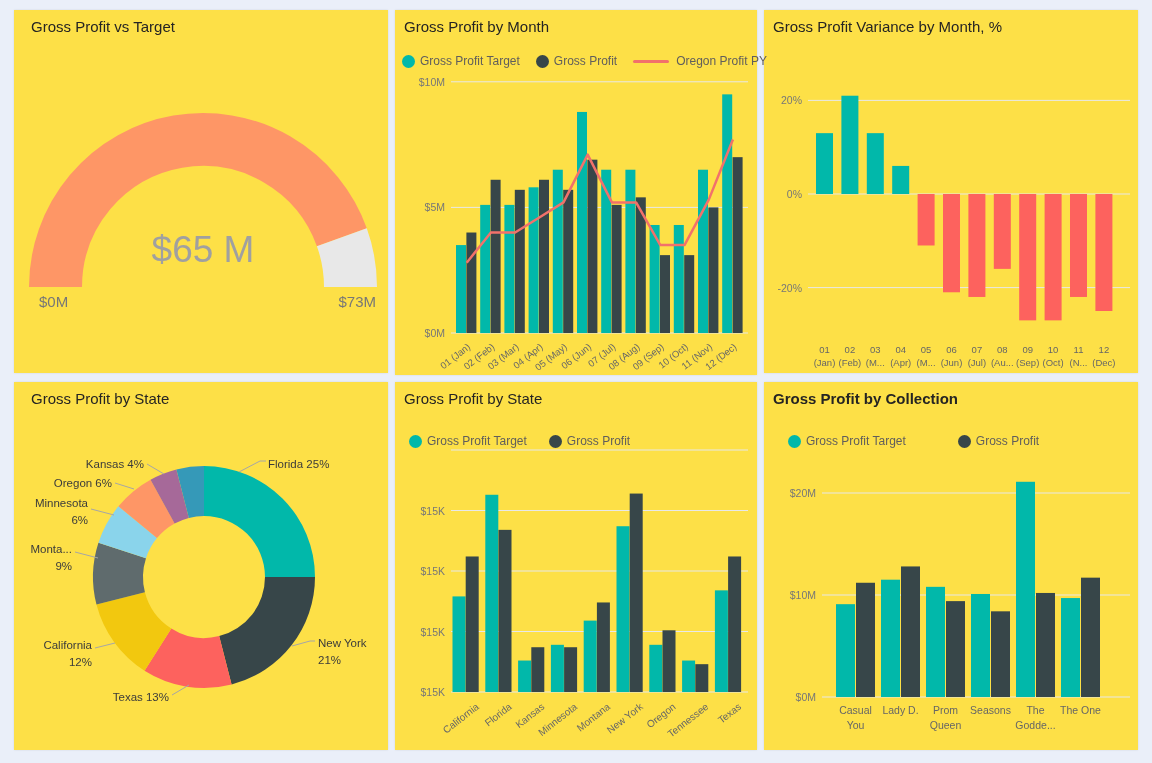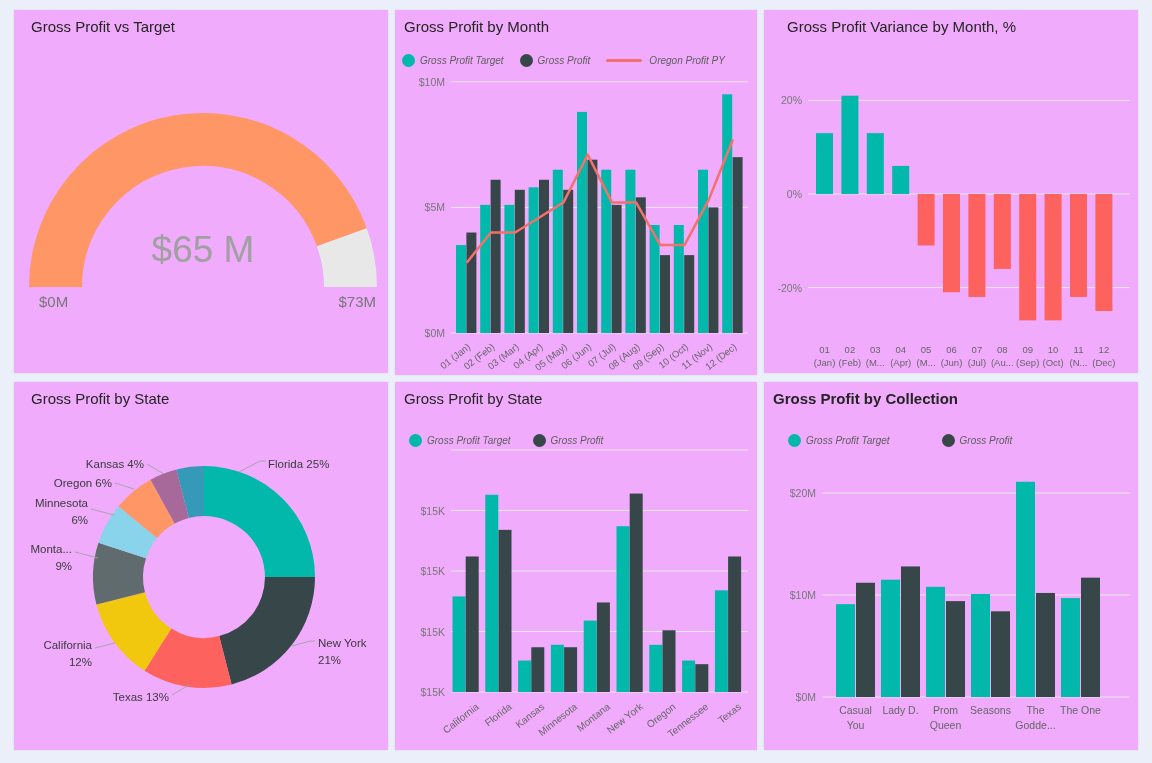--- a/index.html
+++ b/index.html
@@ -5,40 +5,39 @@
   html,body{margin:0;padding:0;}
   body{
     width:1152px;height:763px;
     background:#EAEFF9;
     font-family:"Liberation Sans", sans-serif;
     position:relative;
     overflow:hidden;
   }
   .card{
     position:absolute;
-    background:#f0abfc;
+    background:#fde047;
     box-shadow:0 0 2px rgba(0,0,0,0.10);
   }
   .card svg{position:absolute;left:0;top:0;}
   .card-title{
     position:absolute;
     font-size:15px;
     color:#252423;
     white-space:nowrap;
     z-index:3;
   }
   .legend{
     position:absolute;
     display:flex;
     align-items:center;
-    font-size:10px;
+    font-size:12px;
     color:#605E5C;
     z-index:3;
     white-space:nowrap;
-    font-style:italic;
   }
   .legend-item{display:flex;align-items:center;}
   .legend .dot{
     width:13px;height:13px;border-radius:50%;
     margin-right:5px;flex:none;
   }
   .legend .line-swatch{
     width:36px;height:3px;border-radius:2px;
     margin-right:7px;flex:none;
   }
@@ -117,21 +116,21 @@
       <text x="0" y="0" font-size="9.5" fill="#666666" text-anchor="end" font-family="&quot;Liberation Sans&quot;, sans-serif" transform="translate(221.2,338) rotate(-38)">07 (Jul)</text>
       <text x="0" y="0" font-size="9.5" fill="#666666" text-anchor="end" font-family="&quot;Liberation Sans&quot;, sans-serif" transform="translate(245.4,338) rotate(-38)">08 (Aug)</text>
       <text x="0" y="0" font-size="9.5" fill="#666666" text-anchor="end" font-family="&quot;Liberation Sans&quot;, sans-serif" transform="translate(269.6,338) rotate(-38)">09 (Sep)</text>
       <text x="0" y="0" font-size="9.5" fill="#666666" text-anchor="end" font-family="&quot;Liberation Sans&quot;, sans-serif" transform="translate(293.79999999999995,338) rotate(-38)">10 (Oct)</text>
       <text x="0" y="0" font-size="9.5" fill="#666666" text-anchor="end" font-family="&quot;Liberation Sans&quot;, sans-serif" transform="translate(318,338) rotate(-38)">11 (Nov)</text>
       <text x="0" y="0" font-size="9.5" fill="#666666" text-anchor="end" font-family="&quot;Liberation Sans&quot;, sans-serif" transform="translate(342.2,338) rotate(-38)">12 (Dec)</text>
     </svg>
 </section>
 
 <section class="card" style="left:764px;top:10px;width:374px;height:363px;">
-  <div class="card-title" style="left:23px;top:8px;">Gross Profit Variance by Month, %</div>
+  <div class="card-title" style="left:9px;top:8px;">Gross Profit Variance by Month, %</div>
   <svg id="svg-variance" width="374" height="363" viewBox="0 0 374 363">
       <line x1="44" y1="90.4" x2="366" y2="90.4" stroke="#E8E8E8" stroke-width="1"></line>
       <text x="38" y="94.4" font-size="10.5" fill="#777777" text-anchor="end" font-family="&quot;Liberation Sans&quot;, sans-serif">20%</text>
       <line x1="44" y1="184" x2="366" y2="184" stroke="#E8E8E8" stroke-width="1"></line>
       <text x="38" y="188" font-size="10.5" fill="#777777" text-anchor="end" font-family="&quot;Liberation Sans&quot;, sans-serif">0%</text>
       <line x1="44" y1="277.6" x2="366" y2="277.6" stroke="#E8E8E8" stroke-width="1"></line>
       <text x="38" y="281.6" font-size="10.5" fill="#777777" text-anchor="end" font-family="&quot;Liberation Sans&quot;, sans-serif">-20%</text>
       <rect x="52" y="123.16" width="17" height="60.839999999999996" fill="#01B8AA"></rect>
       <rect x="77.4" y="85.72" width="17" height="98.28" fill="#01B8AA"></rect>
       <rect x="102.8" y="123.16" width="17" height="60.839999999999996" fill="#01B8AA"></rect>

